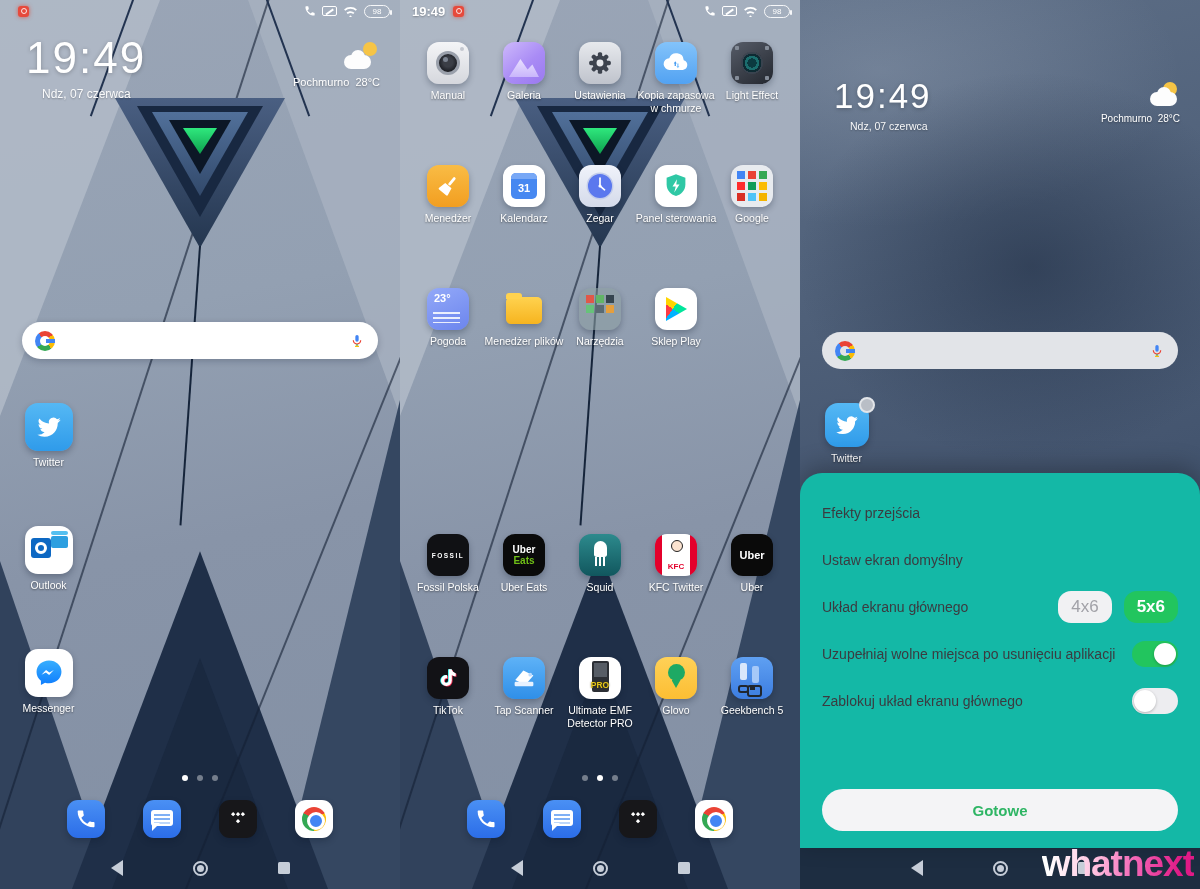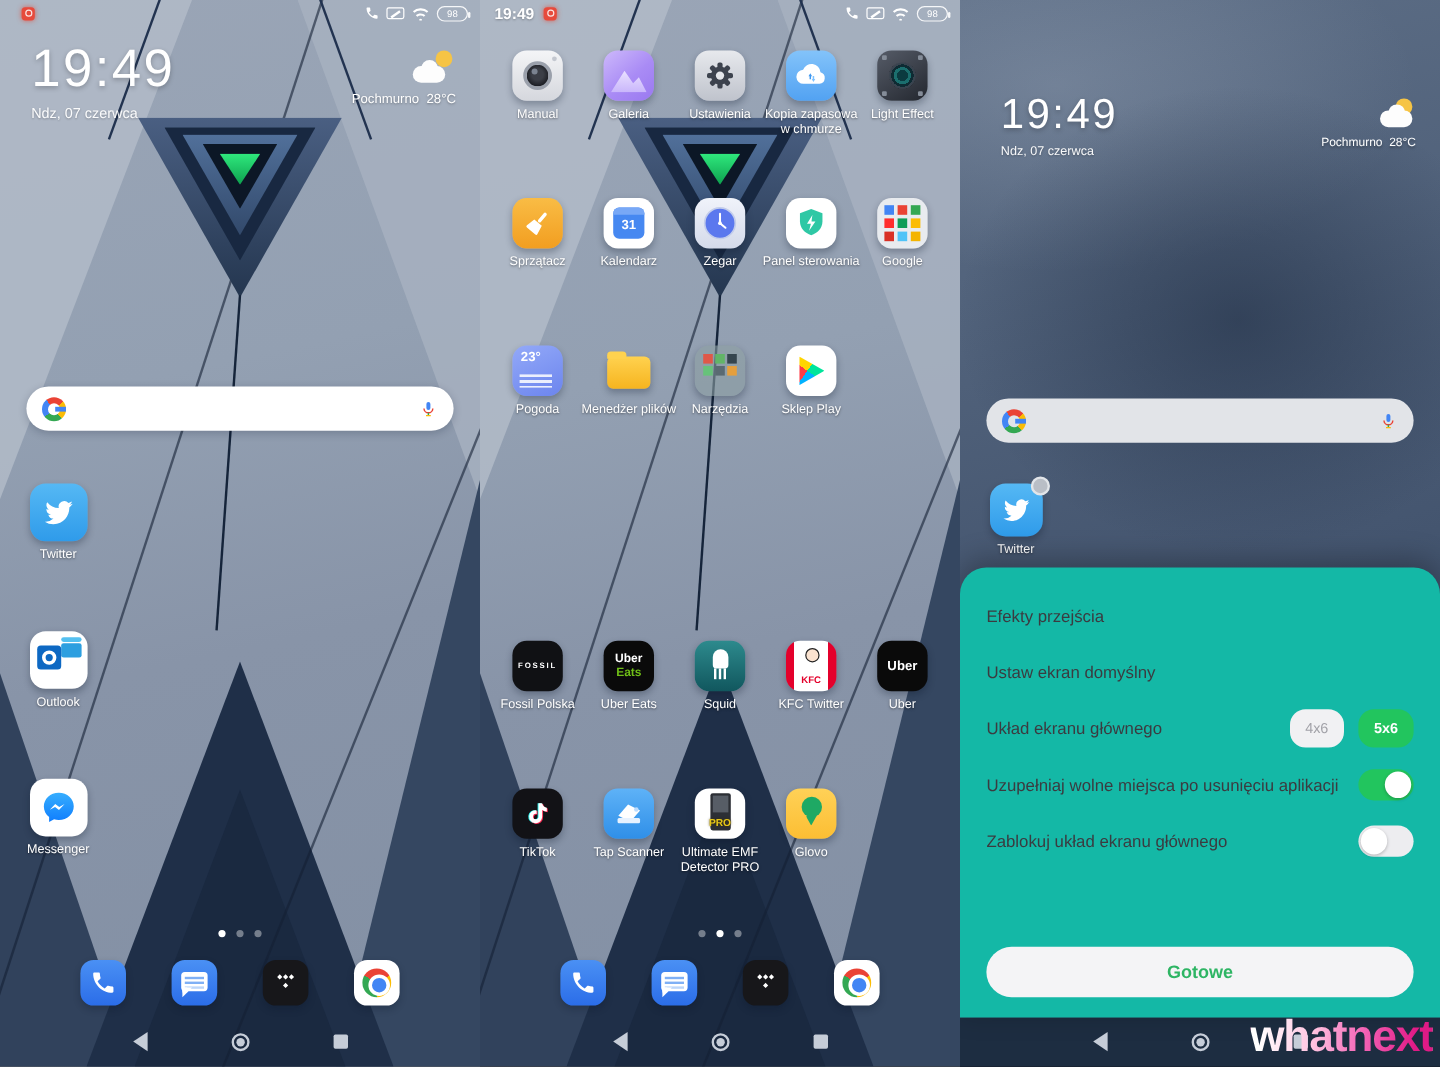--- a/index.html
+++ b/index.html
@@ -47,21 +47,21 @@
   .rec::before{content:'';position:absolute;inset:2.5px;border:1.5px solid rgba(255,255,255,.85);border-radius:50%;}
   .sb-right{margin-left:auto;display:flex;align-items:center;gap:6px;}
   .sb-vpn{width:15px;height:10px;border:1px solid #fff;border-radius:2px;position:relative;}
   .sb-vpn::before{content:'';position:absolute;left:2px;top:4px;width:9px;height:1.5px;background:#fff;transform:rotate(-35deg);}
   .batt{min-width:26px;height:13px;border:1px solid rgba(255,255,255,.9);border-radius:7px;font-size:8px;display:flex;align-items:center;justify-content:center;padding:0 4px;position:relative;}
   .batt::after{content:'';position:absolute;right:-3px;top:4px;width:2px;height:5px;background:rgba(255,255,255,.9);border-radius:1px;}
 
   
   .clock{position:absolute;left:26px;top:36px;color:#fff;z-index:2;}
   .clock .time{font-size:44px;font-weight:300;letter-spacing:2px;line-height:1;text-shadow:0 1px 4px rgba(0,0,0,.25);}
-  .clock .date{font-size:12px;margin-top:7px;opacity:.95;text-shadow:0 1px 2px rgba(0,0,0,.3);}
+  .clock .date{font-size:12px;margin-top:7px;opacity:.95;text-shadow:0 1px 2px rgba(0,0,0,.3);margin-left:16px;}
   .p3 .clock{left:34px;top:78px;}
   .p3 .clock .time{font-size:35px;}
   .p3 .clock .date{font-size:10.5px;}
   .weather{position:absolute;right:20px;top:42px;text-align:right;color:#fff;z-index:2;}
   .wicon{position:relative;width:38px;height:27px;display:inline-block;}
   .wicon::before{content:'';position:absolute;right:3px;top:0;width:14px;height:14px;border-radius:50%;background:#f6c445;}
   .wicon::after{content:'';position:absolute;left:2px;bottom:0;width:27px;height:14px;background:#fdfdfd;border-radius:8px;}
   .wicon i{position:absolute;left:9px;bottom:5px;width:14px;height:14px;border-radius:50%;background:#fdfdfd;}
   .wtext{font-size:11px;margin-top:3px;text-shadow:0 1px 2px rgba(0,0,0,.35);white-space:nowrap;}
   .p3 .weather{right:20px;top:82px;}
@@ -208,21 +208,21 @@
   .nv-back{width:0;height:0;border-top:8px solid transparent;border-bottom:8px solid transparent;border-right:12px solid #c6cdd8;}
   .nv-home{width:15px;height:15px;border:2px solid #c6cdd8;border-radius:50%;position:relative;}
   .nv-home::before{content:'';position:absolute;left:50%;top:50%;width:7px;height:7px;margin:-3.5px;border-radius:50%;background:#c6cdd8;}
   .nv-sq{width:12px;height:12px;background:#c6cdd8;border-radius:1.5px;}
   .nav-strip{position:absolute;left:0;right:0;bottom:0;height:41px;background:#1d2d41;z-index:4;}
 
   
   .sheet{position:absolute;left:0;right:0;top:473px;bottom:41px;background:#14b8a6;border-radius:22px 22px 0 0;padding-top:16px;z-index:5;box-shadow:0 -6px 24px rgba(0,0,0,.28);}
   .srow{height:47px;display:flex;align-items:center;justify-content:space-between;padding:0 22px;font-size:14px;color:#3b3b40;}
   .seg{display:flex;gap:12px;align-items:center;}
-  .pill{height:26px;border-radius:13px;font-size:12px;display:flex;align-items:center;justify-content:center;padding:16px 13px;}
+  .pill{height:26px;border-radius:13px;font-size:17px;display:flex;align-items:center;justify-content:center;padding:16px 13px;}
   .pill.off{background:#f1f1f3;color:#a2a2a8;}
   .pill.on{background:#22c55e;color:#fff;font-weight:bold;}
   .tgl{width:46px;height:26px;border-radius:13px;position:relative;}
   .tgl.on{background:#22c55e;}
   .tgl.off{background:#ededf0;}
   .knob{position:absolute;top:2px;width:22px;height:22px;border-radius:50%;background:#fff;box-shadow:0 1px 3px rgba(0,0,0,.25);}
   .tgl.on .knob{right:2px;}
   .tgl.off .knob{left:2px;}
   .done{position:absolute;left:22px;right:22px;bottom:17px;height:42px;background:#f4f4f6;border-radius:21px;display:flex;align-items:center;justify-content:center;color:#2eb564;font-size:15px;font-weight:bold;}
 
@@ -445,21 +445,21 @@
     <div class="grid-row" style="top:165px;">
       <div class="cell app">
         <div class="ic i-sprz">
           <svg width="28" height="28" viewBox="0 0 24 24">
               <g transform="rotate(40 12 12)" fill="#fff">
                 <rect x="10.8" y="2.5" width="2.4" height="8.5" rx="1.2"></rect>
                 <path d="M8.5 11.5h7l1.4 6.5a1 1 0 0 1-1 1.2H8.1a1 1 0 0 1-1-1.2z"></path>
               </g>
             </svg>
         </div>
-        <div class="lbl">Sprzątacz</div>
+        <div class="lbl">Menedżer</div>
       </div>
       <div class="cell app">
         <div class="ic i-kal">
             <i class="kal-box">31</i>
           </div>
         <div class="lbl">Kalendarz</div>
       </div>
       <div class="cell app">
         <div class="ic i-zegar">
           <svg width="34" height="34" viewBox="0 0 24 24">
@@ -575,20 +575,27 @@
         <div class="ic i-emf">
             <i class="dev"></i>
             <i class="pro">PRO</i>
           </div>
         <div class="lbl">Ultimate EMF Detector PRO</div>
       </div>
       <div class="cell app">
         <div class="ic i-glovo"></div>
         <div class="lbl">Glovo</div>
       </div>
+      <div class="cell app">
+        <div class="ic i-gb">
+            <i class="gb1"></i>
+            <i class="gb2"></i>
+          </div>
+        <div class="lbl">Geekbench 5</div>
+      </div>
     </div>
 
     <div class="dots">
       <span class="dot"></span>
       <span class="dot active"></span>
       <span class="dot"></span>
     </div>
 
     <div class="dock">
       <div class="ic i-phone">

